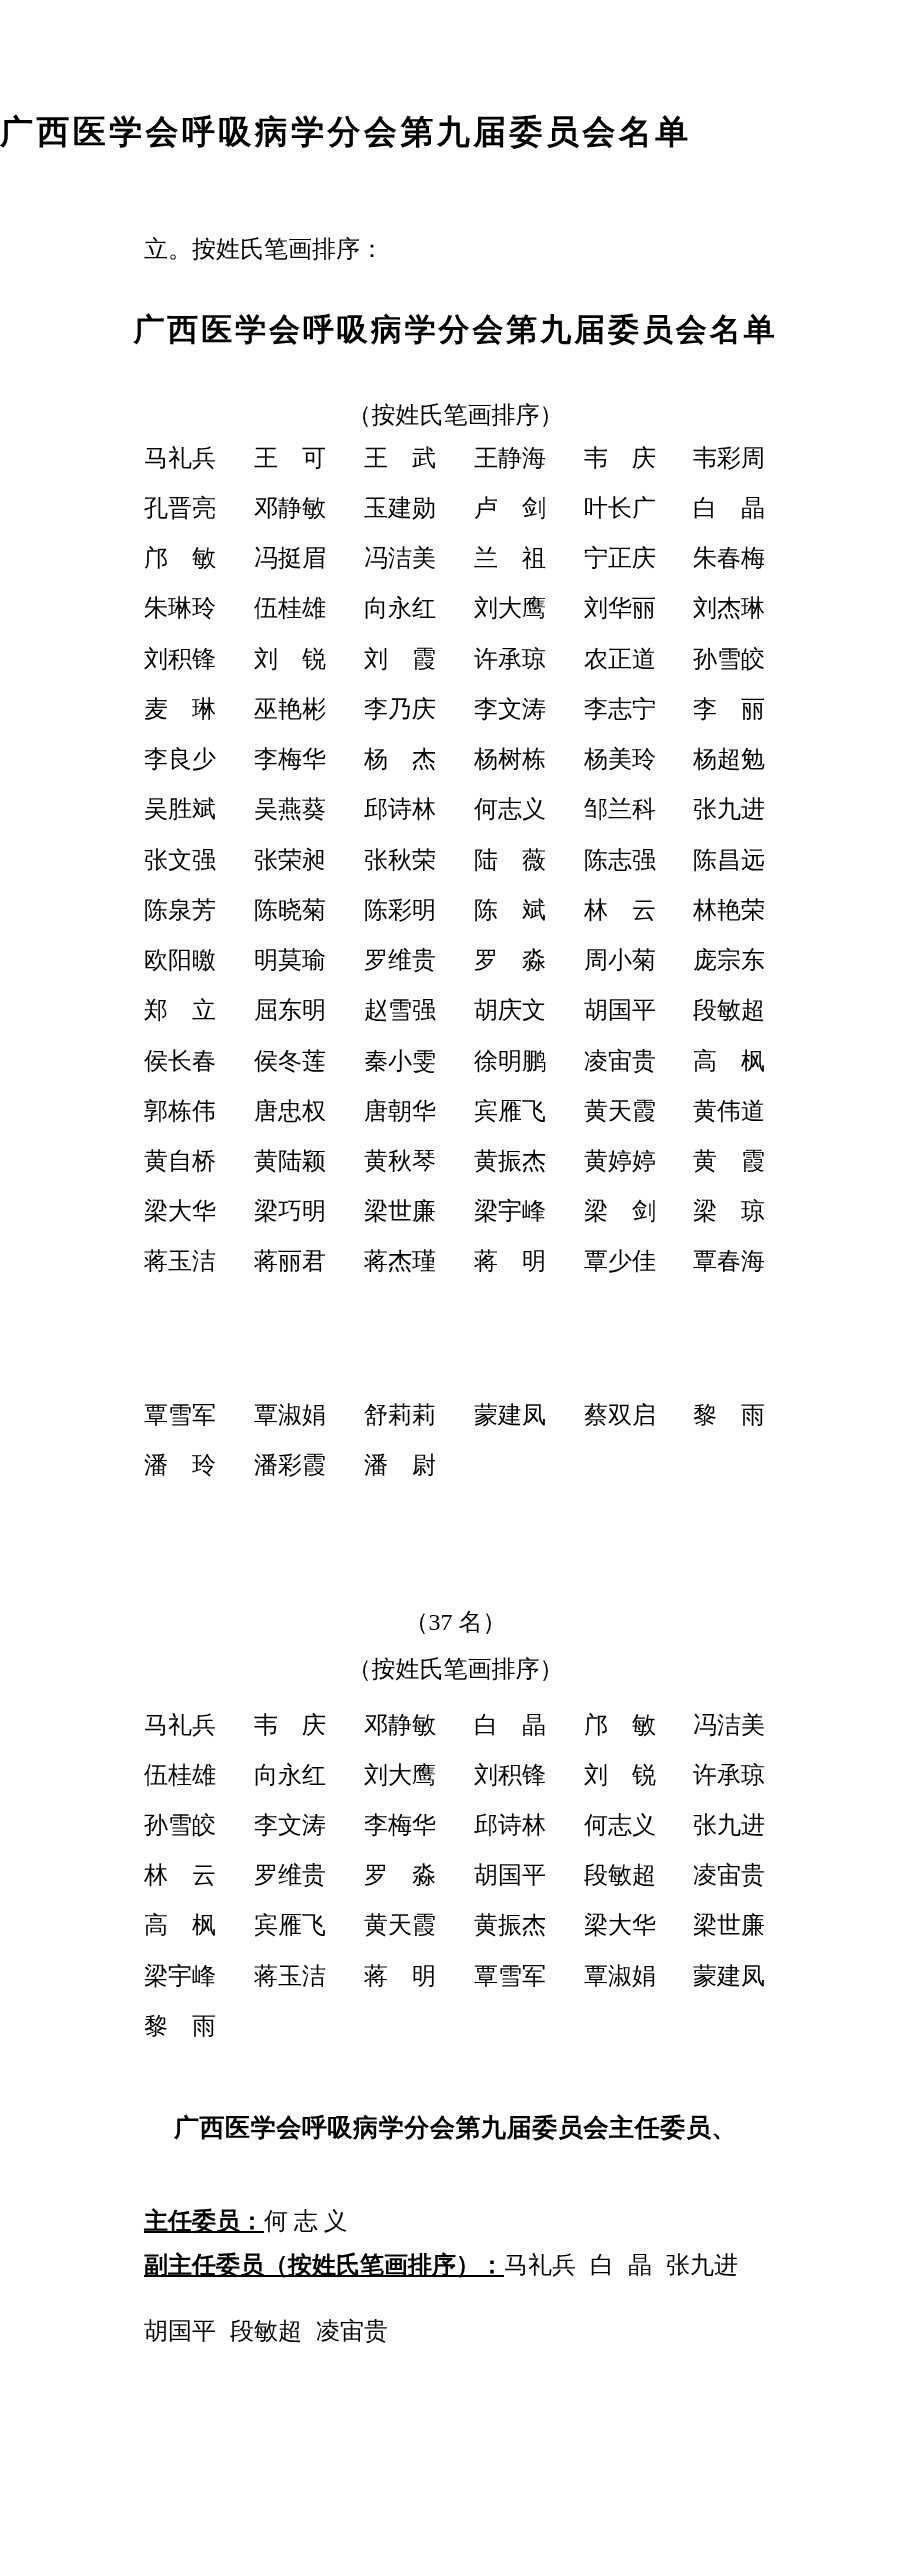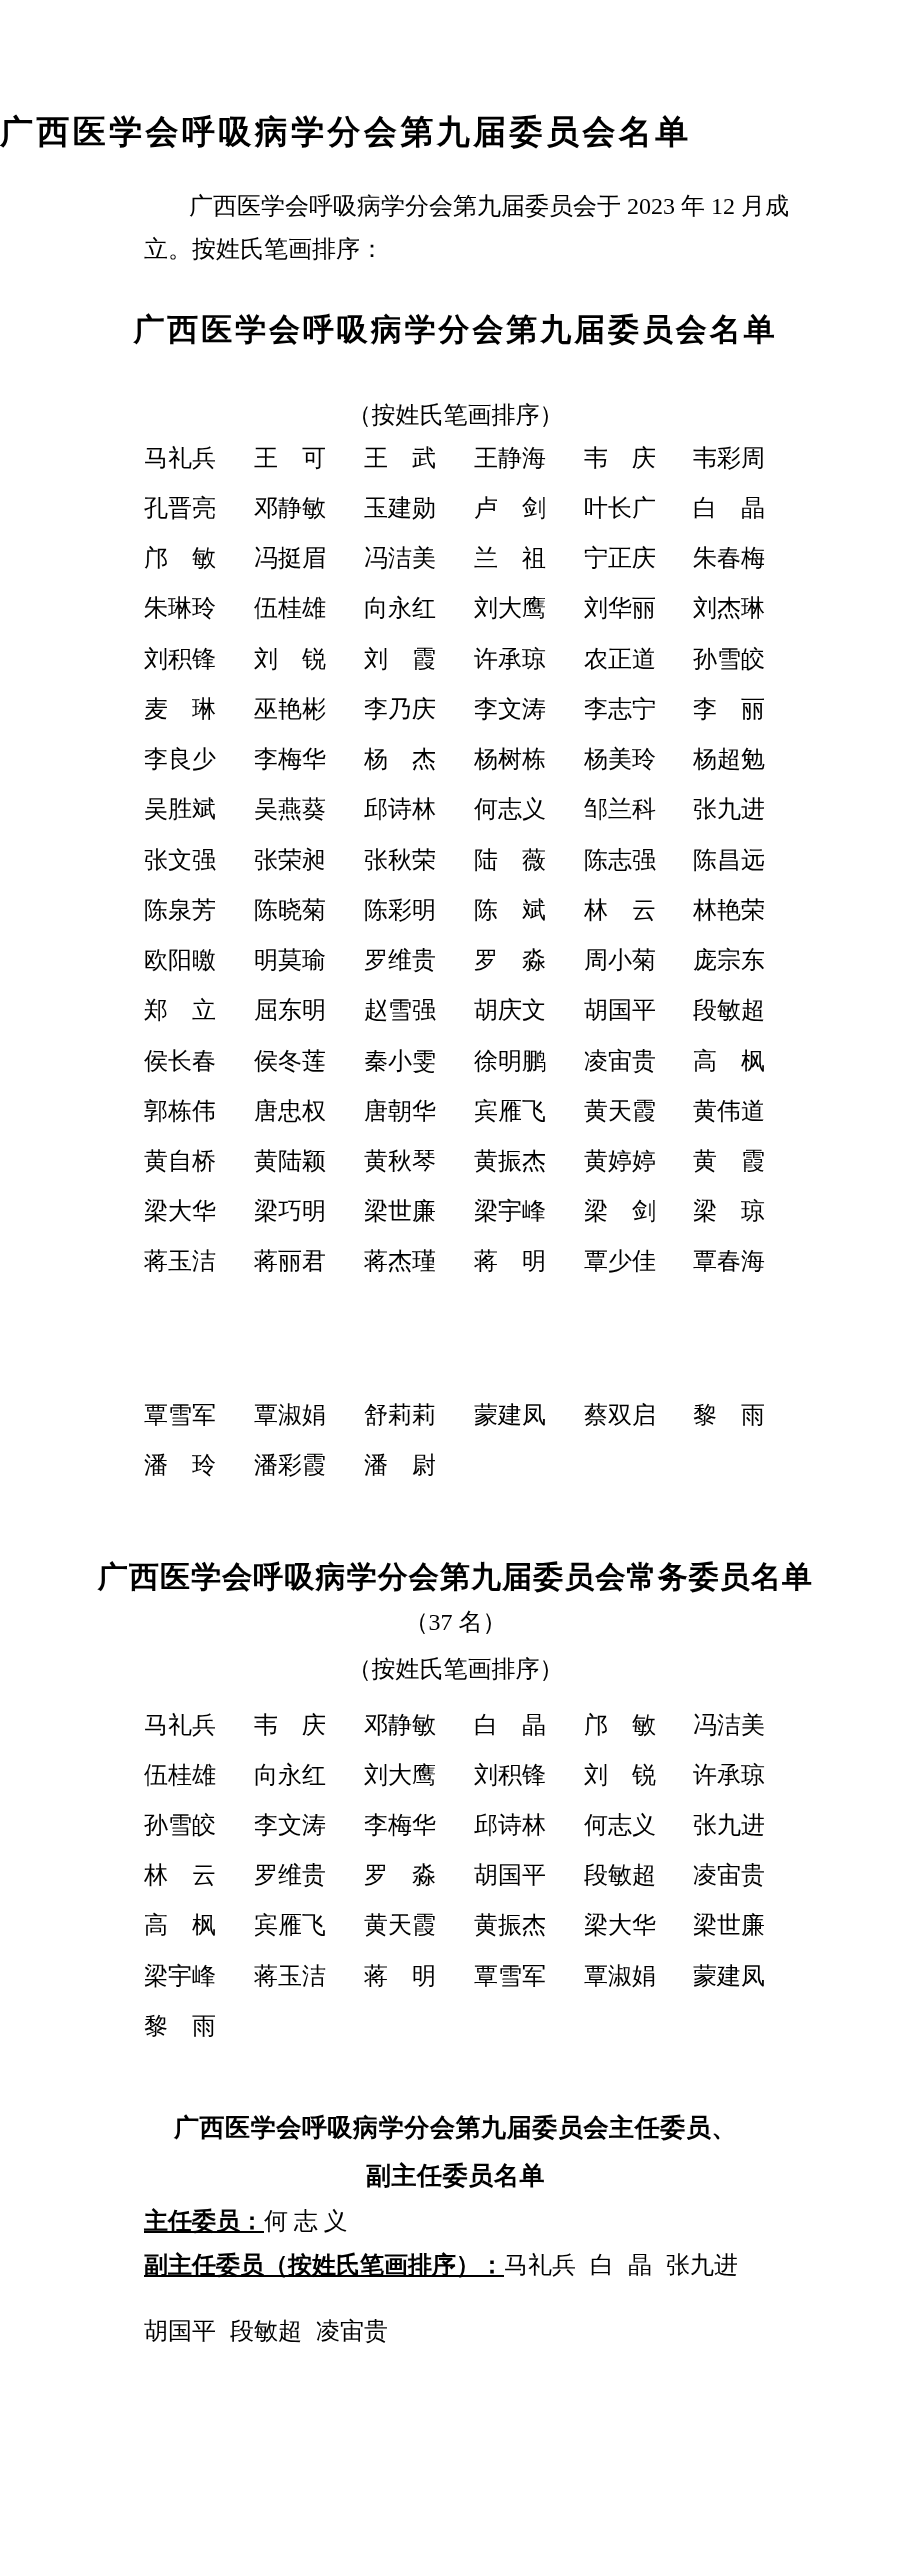--- a/index.html
+++ b/index.html
@@ -43,21 +43,20 @@
     line-height:1.1;
   }
 </style>
 </head>
 <body>
 
 <div id="page">
 
   <div class="line title">广西医学会呼吸病学分会第九届委员会名单</div>
 
-  <div class="line body-text intro1">广西医学会呼吸病学分会第九届委员会于 2023 年 12 月成</div>
   <div class="line body-text intro2 left">立。按姓氏笔画排序：</div>
 
   <div class="line center h1">广西医学会呼吸病学分会第九届委员会名单</div>
   <div class="line center body-text s1">（按姓氏笔画排序）</div>
   <div id="s1-grid">
       <div class="name-row" style="top: 445px;">
         <span class="name" style="left: 144px;">
           <span>马</span>
           <span>礼</span>
           <span>兵</span>
@@ -619,21 +618,20 @@
           <span>彩</span>
           <span>霞</span>
         </span>
         <span class="name" style="left: 364px;">
           <span>潘</span>
           <span>尉</span>
         </span>
       </div>
     </div>
 
-  <div class="line center h2">广西医学会呼吸病学分会第九届委员会常务委员名单</div>
   <div class="line center body-text c2">（37 名）</div>
   <div class="line center body-text s2">（按姓氏笔画排序）</div>
   <div id="s2-grid">
       <div class="name-row" style="top: 1712px;">
         <span class="name" style="left: 144px;">
           <span>马</span>
           <span>礼</span>
           <span>兵</span>
         </span>
         <span class="name" style="left: 254px;">
@@ -816,21 +814,20 @@
       </div>
       <div class="name-row" style="top: 2013px;">
         <span class="name" style="left: 144px;">
           <span>黎</span>
           <span>雨</span>
         </span>
       </div>
     </div>
 
   <div class="line center h3a">广西医学会呼吸病学分会第九届委员会主任委员、</div>
-  <div class="line center h3b">副主任委员名单</div>
 
   <div class="line body-text left chair"><span class="lbl">主任委员：</span><span class="val-chair">何志义</span></div>
 
   <div class="line body-text left vice"><span class="lbl">副主任委员（按姓氏笔画排序）：</span><span class="val">马礼兵 白 晶 张九进</span></div>
 
   <div class="line body-text left vice2">胡国平 段敏超 凌宙贵</div>
 
 </div>
 
 

